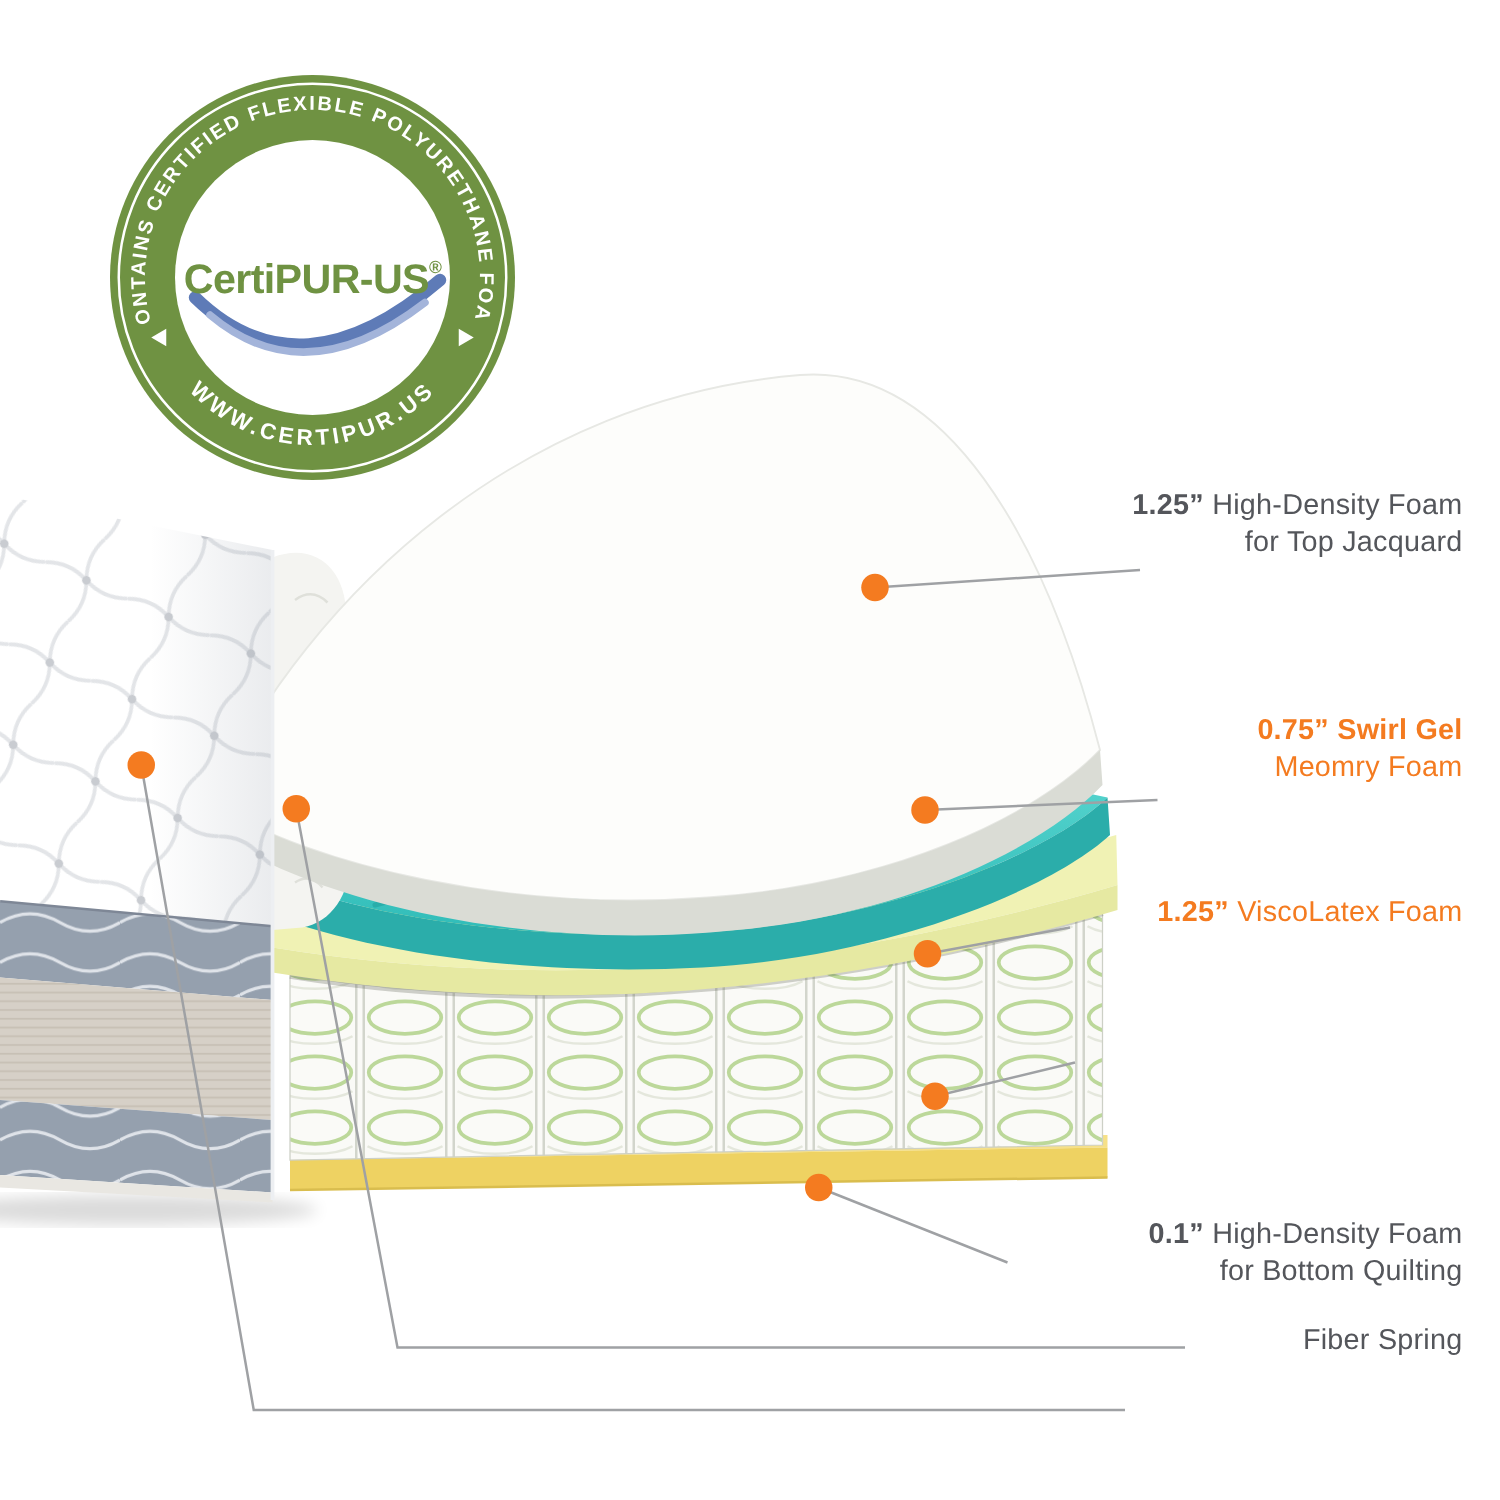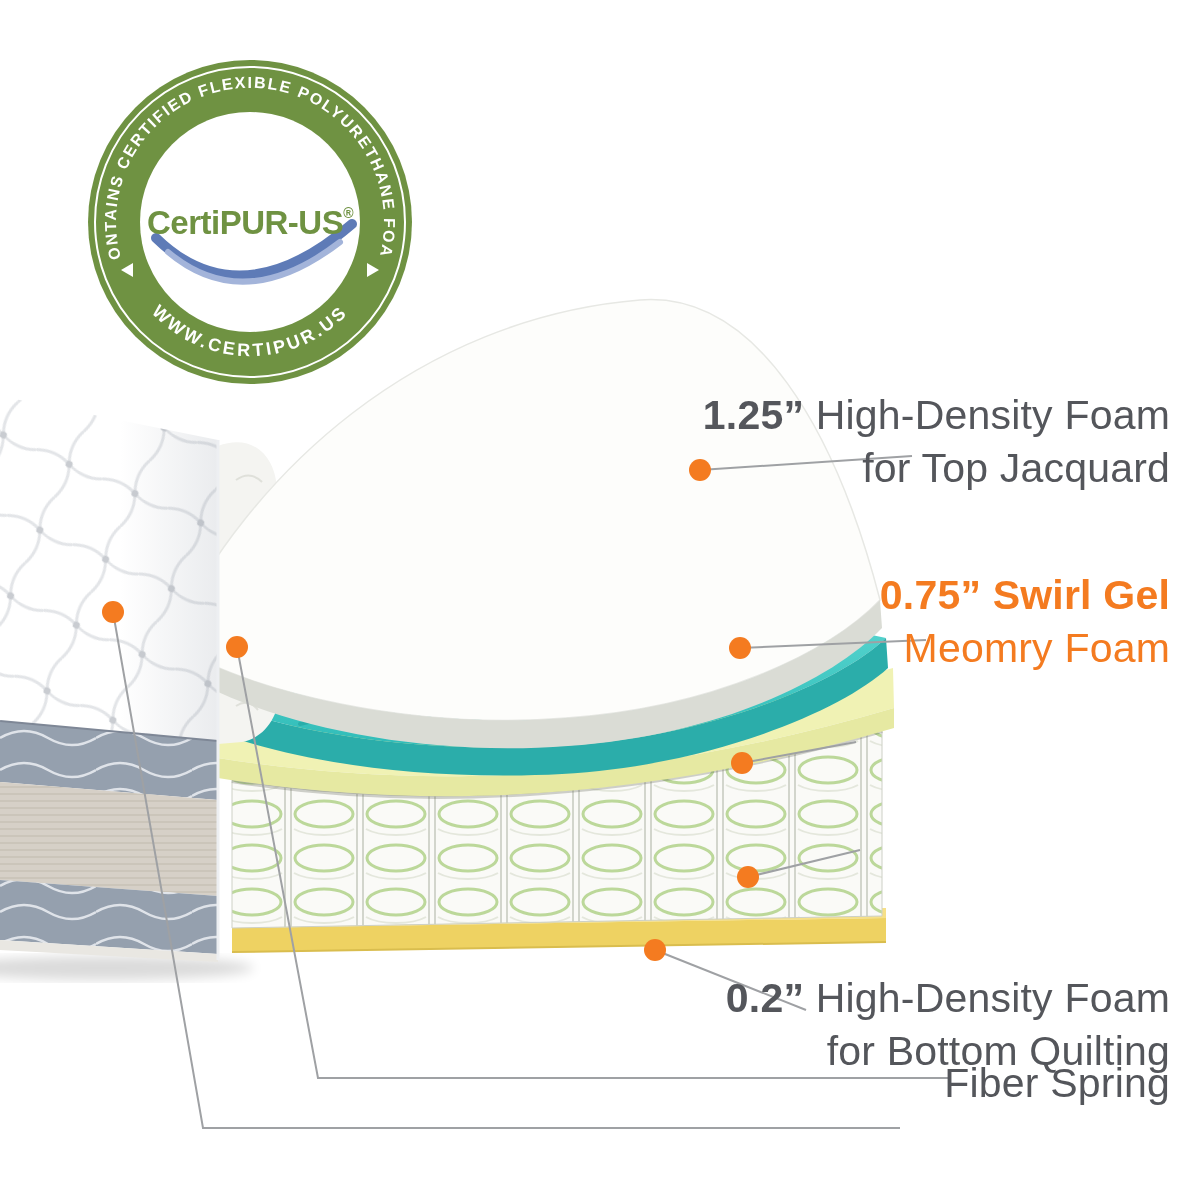--- a/index.html
+++ b/index.html
@@ -1,19 +1,19 @@
 <!DOCTYPE html>
 <html><head>
 <meta charset="utf-8">
 <style>
   html,body{margin:0;padding:0;background:#fff;}
   .stage{position:relative;width:1200px;height:1200px;background:#fff;overflow:hidden;
          font-family:"Liberation Sans",sans-serif;}
   .stage svg.art{position:absolute;left:0;top:0;}
-  .lbl{position:absolute;right:30px;text-align:right;font-size:41px;line-height:1.3;
+  .lbl{position:absolute;right:30px;text-align:right;font-size:23px;line-height:1.3;
        color:#54565B;letter-spacing:.2px;white-space:nowrap;}
   .lbl.orange{color:#F47B20;}
   .m{font-weight:700;}
   .r{font-weight:400;}
   .allbold .r{font-weight:700;}
 </style>
 </head>
 <body>
 
 <div class="stage">
@@ -144,24 +144,27 @@
   <div class="lbl dark" style="top:389px">
     <div class="l1"><span class="m">1.25”</span> <span class="r">High-Density Foam</span></div>
     <div class="l2 r">for Top Jacquard</div>
   </div>
 
   <div class="lbl orange" style="top:569px">
     <div class="l1 allbold"><span class="m">0.75”</span> <span class="r">Swirl Gel</span></div>
     <div class="l2 r">Meomry Foam</div>
   </div>
 
+  <div class="lbl orange" style="top:715px">
+    <div class="l1"><span class="m">1.25”</span> <span class="r">ViscoLatex Foam</span></div>
+  </div>
 
 
   <div class="lbl dark" style="top:972px">
-    <div class="l1"><span class="m">0.2”</span> <span class="r">High-Density Foam</span></div>
+    <div class="l1"><span class="m">0.1”</span> <span class="r">High-Density Foam</span></div>
     <div class="l2 r">for Bottom Quilting</div>
   </div>
 
   <div class="lbl dark" style="top:1057px">
     <div class="l1 r">Fiber Spring</div>
   </div>
 
 
 </div>
 

